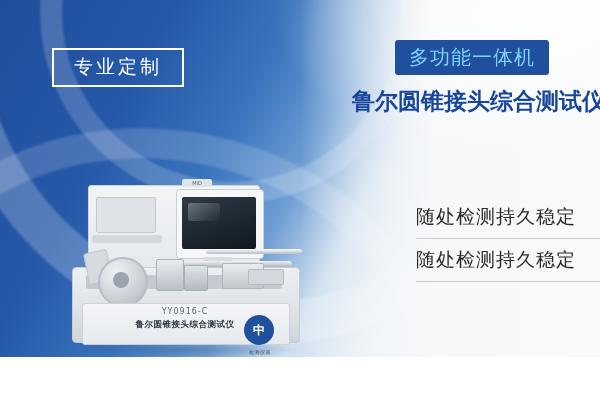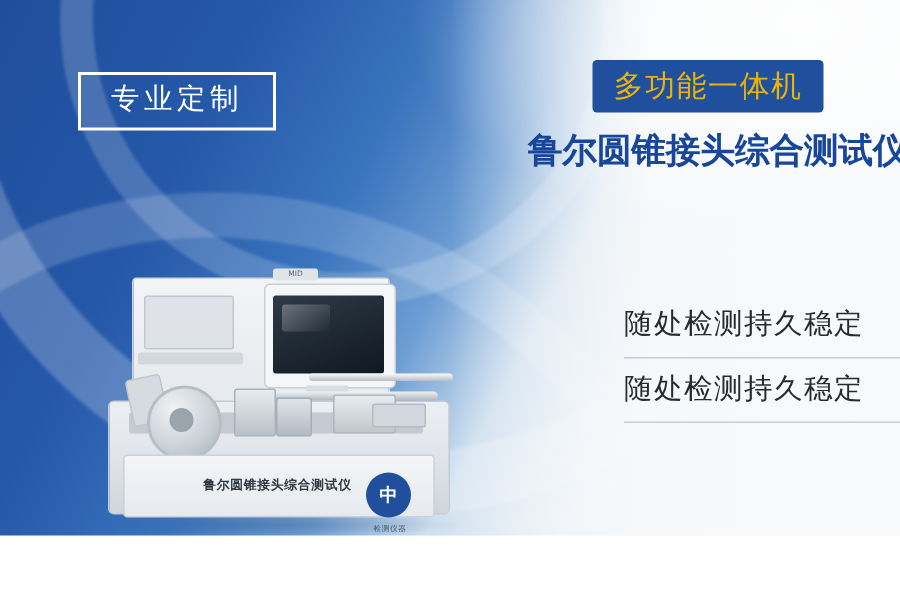--- a/index.html
+++ b/index.html
@@ -87,21 +87,21 @@
   .headline-wrap {
     position: absolute;
     left: 352px;
     top: 40px;
     width: 240px;
     text-align: center;
   }
   .headline-pill {
     display: inline-block;
     background: #1f4f9d;
-    color: #eab308;
+    color: #7dd3fc;
     font-size: 20px;
     letter-spacing: 1px;
     padding: 7px 14px 8px 14px;
     border-radius: 3px;
     line-height: 1;
     white-space: nowrap;
   }
   .headline-main {
     margin-top: 14px;
     color: #17469a;
@@ -430,19 +430,20 @@
     <div class="mach-rail"></div>
     <div class="mach-rod"></div>
     <div class="mach-wheel-arm"></div>
     <div class="mach-wheel"></div>
     <div class="mach-wheel-hub"></div>
     <div class="mach-block1"></div>
     <div class="mach-block2"></div>
     <div class="mach-slider"></div>
     <div class="mach-slider2"></div>
     <div class="mach-front"></div>
+    <div class="mach-model">YY0916-C</div>
     <div class="mach-name">鲁尔圆锥接头综合测试仪</div>
     <div class="mach-logo">中</div>
     <div class="mach-logo-cap">检测仪器</div>
     <div class="mach-shadow"></div>
   </div>
 
 </div>
 
 </body></html>

